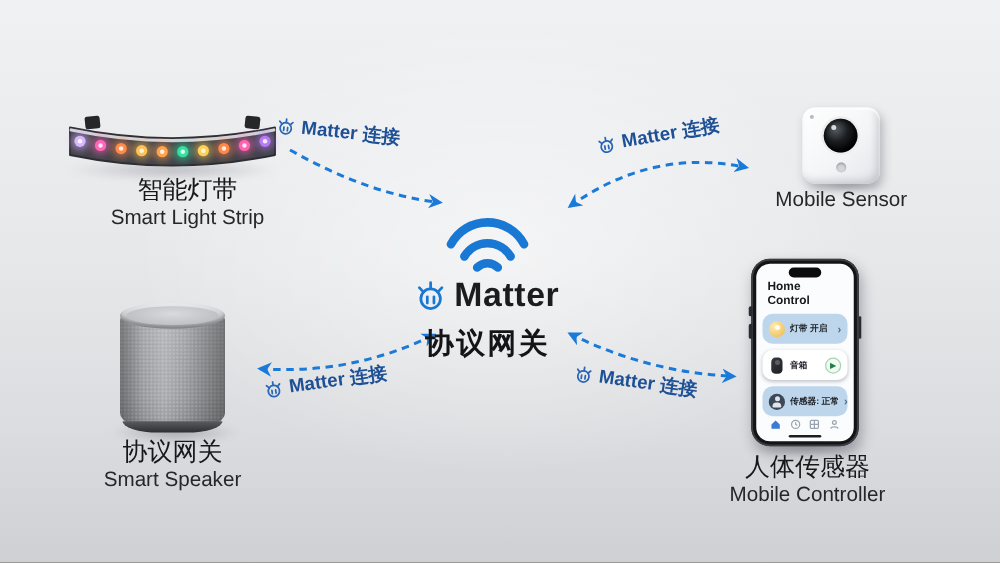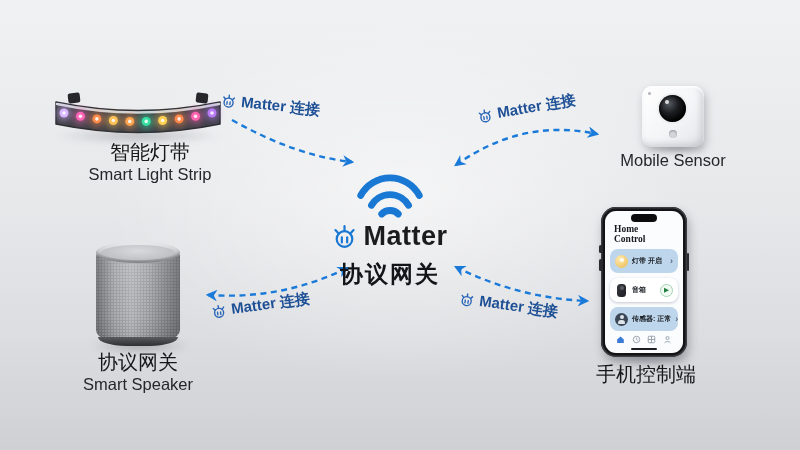--- a/index.html
+++ b/index.html
@@ -59,21 +59,21 @@
     box-shadow:inset 0 -2px 3px rgba(90,92,96,.5);}
   .spk-top-inner{position:absolute;left:5px;top:3px;width:74px;height:15px;border-radius:50%;
     background:radial-gradient(ellipse at 50% 40%, #d9dadd 0%, #c0c1c5 70%, #aeafb3 100%);}
   .spk-shadow{left:88px;top:338px;width:104px;height:16px;
     background:radial-gradient(ellipse at center, rgba(50,50,62,.32), rgba(50,50,62,0) 70%);filter:blur(3px);}
   
   .phone{left:601px;top:207px;width:86px;height:150px;background:#141417;border-radius:15px;
     box-shadow:2px 5px 10px rgba(70,75,88,.40), inset 0 0 0 1.5px #3c3d42;}
   .screen{position:absolute;left:4px;top:4px;right:4px;bottom:4px;background:#fbfcfe;border-radius:11px;overflow:hidden;}
   .island{position:absolute;left:50%;top:3px;transform:translateX(-50%);width:26px;height:8px;border-radius:5px;background:#0c0c0e;}
-  .ph-header{margin:13px 16px 0 9px;font-size:9.5px;font-weight:700;color:#15181c;font-family:Liberation Serif, serif;}
+  .ph-header{margin:13px 16px 0 9px;font-size:9.5px;font-weight:700;color:#15181c;}
   .rows{padding:0 5px;}
   .row{display:flex;align-items:center;height:24px;border-radius:8px;margin-top:5px;padding:0 5px;gap:4px;}
   .row.blue{background:#bdd6ec;}
   .row.white{background:#ffffff;box-shadow:0 1px 3px rgba(90,100,115,.35);}
   .row-label{font-size:7px;font-weight:700;color:#20242a;white-space:nowrap;}
   .row-acc{margin-left:auto;font-size:9px;font-weight:700;color:#5c6b7a;line-height:1;}
   .acc-play{margin-left:auto;width:11px;height:11px;border-radius:50%;border:1px solid #a6d4b2;
     display:flex;align-items:center;justify-content:center;font-size:6.5px;color:#1f8040;background:#f2faf4;}
   .ric{width:13px;height:13px;border-radius:50%;flex:none;position:relative;}
   .ric-bulb{background:radial-gradient(circle at 35% 30%, #ffeab0, #e9b94e);}
@@ -303,16 +303,17 @@
             <g fill="none" stroke="#99a3ad" stroke-width="1.1">
               <circle cx="5" cy="3.4" r="1.7"></circle>
               <path d="M1.8,8.8 C2.3,6.8 7.7,6.8 8.2,8.8"></path>
             </g>
           </svg>
       </div>
       <div class="home-ind"></div>
     </div>
   </div>
   <div class="abs dev-label" style="left:551px;top:363px">
-    <div class="zh">手机控制端</div>
+    <div class="zh">人体传感器</div>
+    <div class="en">Mobile Controller</div>
   </div>
 
 </div>
 
 </body></html>

